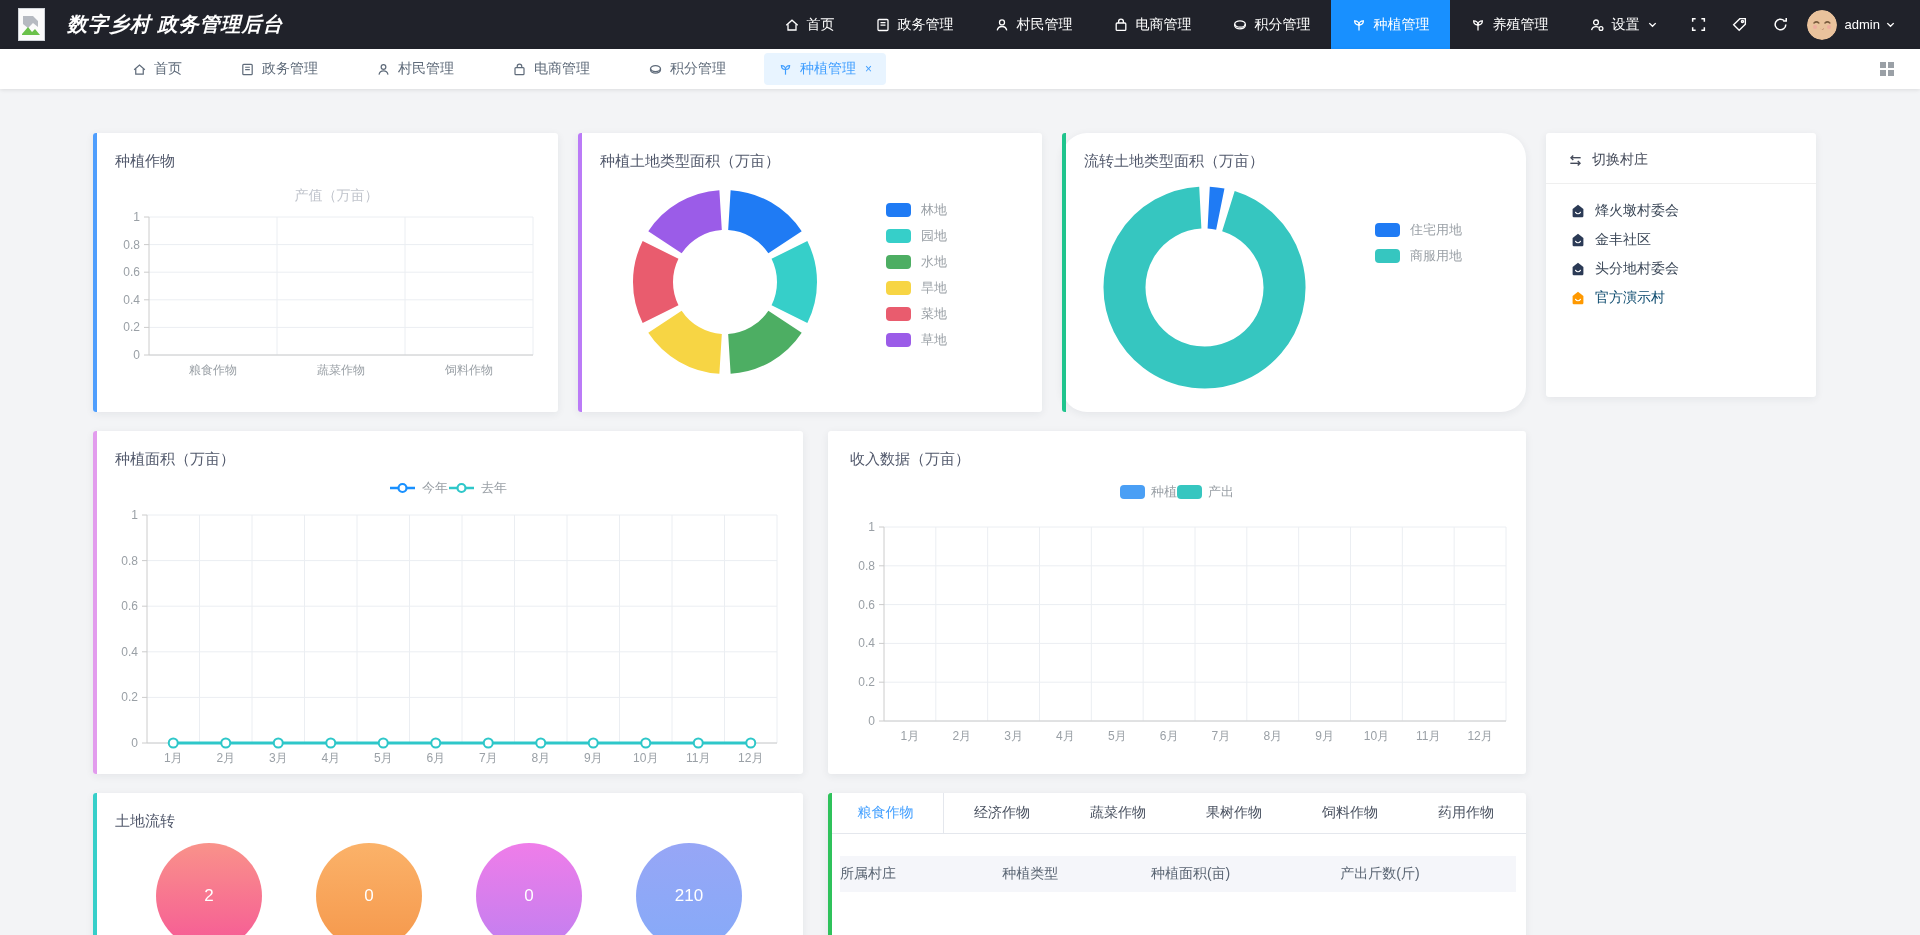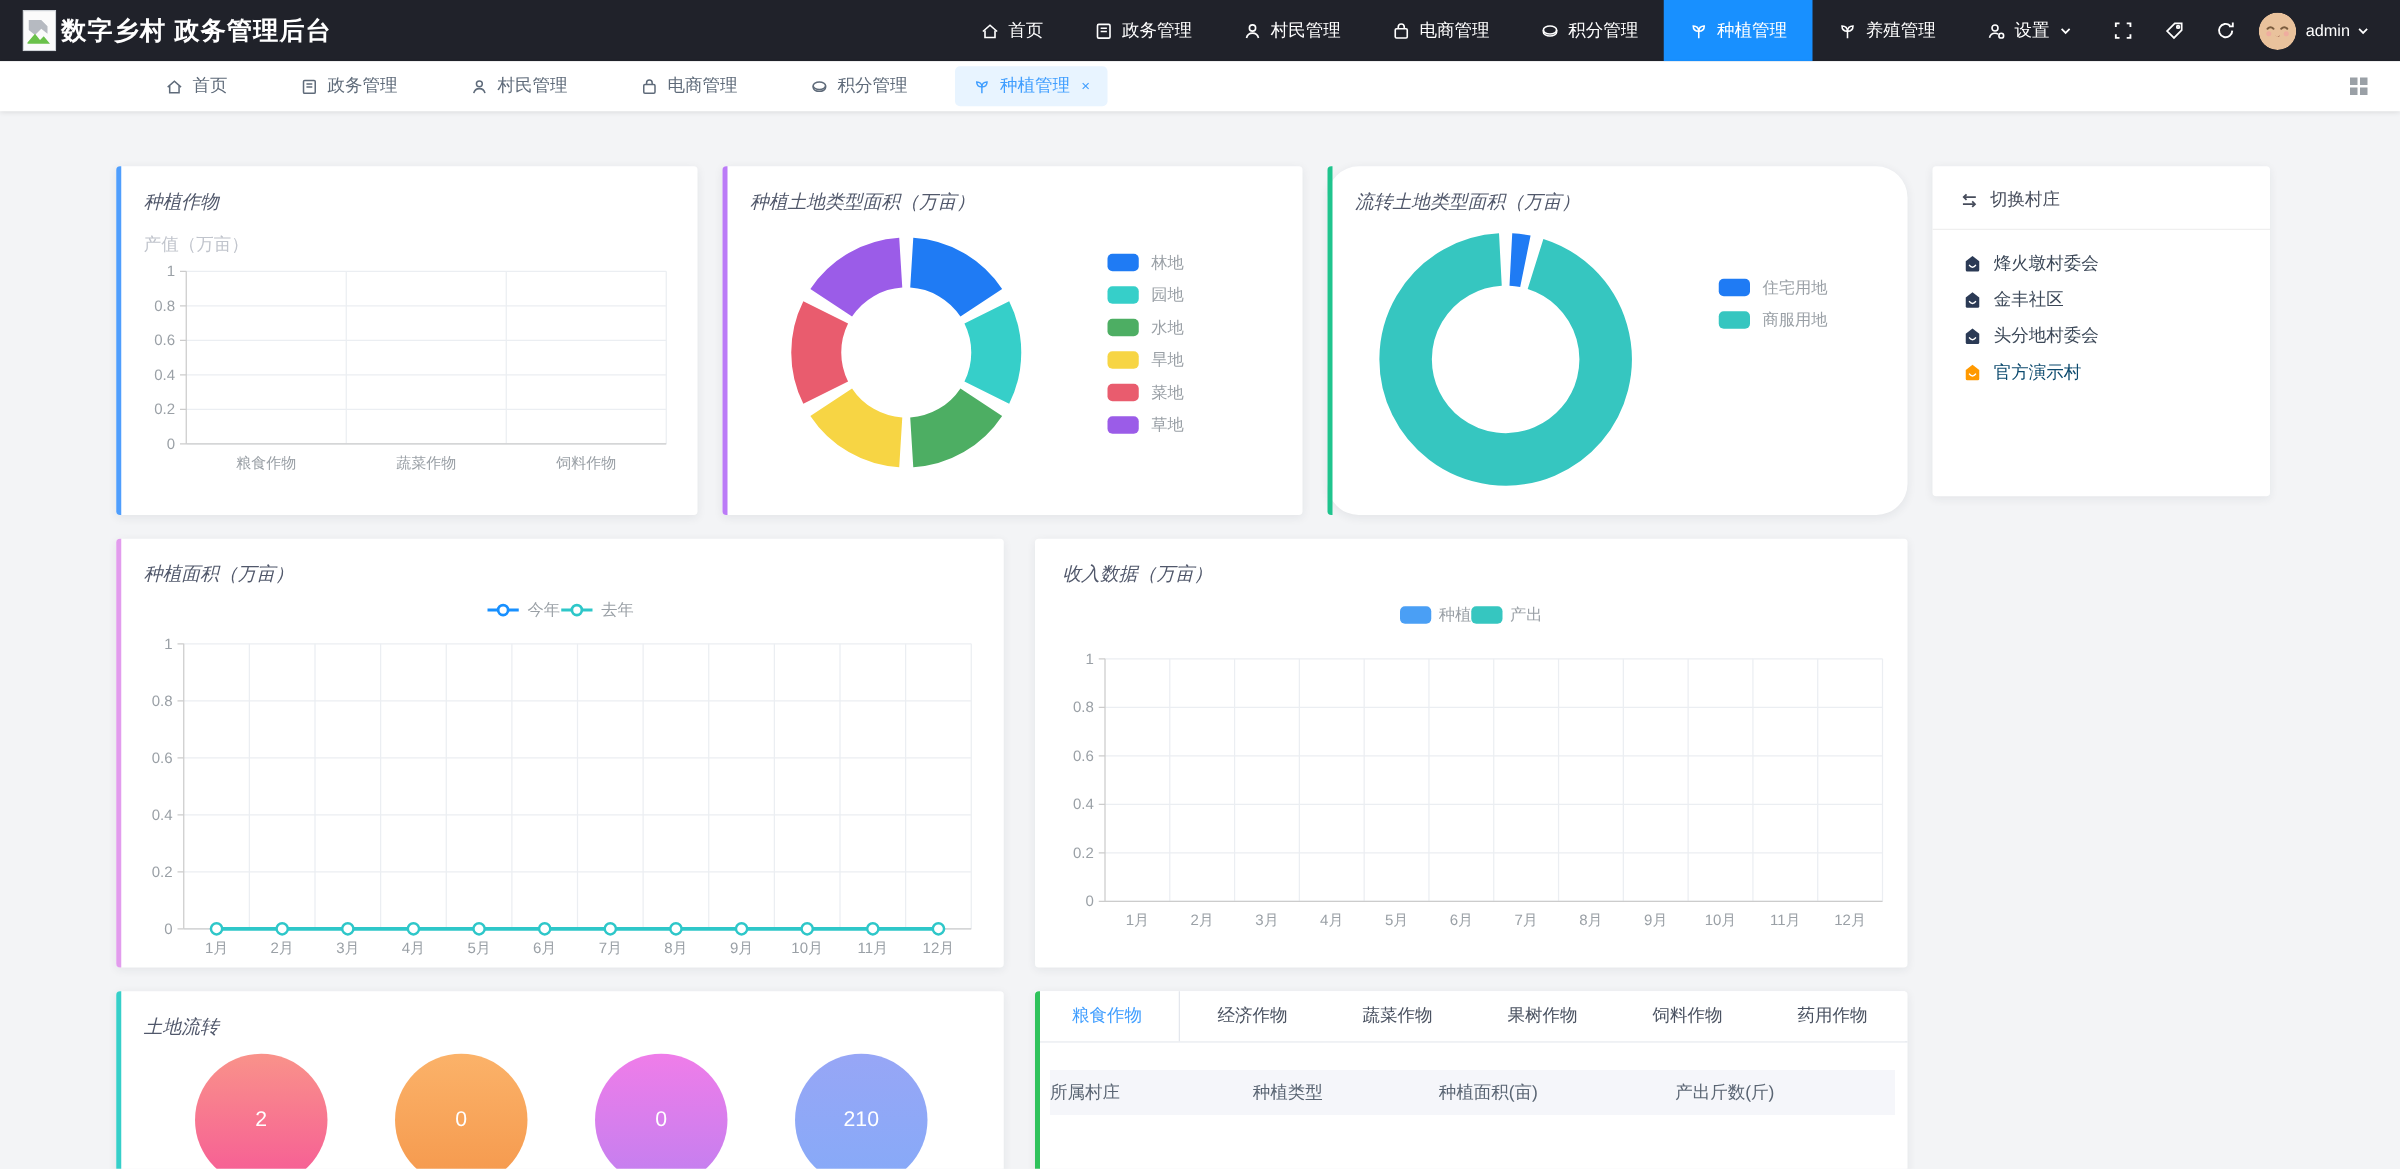--- a/index.html
+++ b/index.html
@@ -2,21 +2,21 @@
 <html><head>
 <meta charset="utf-8">
 <style>
   * { box-sizing: border-box; margin: 0; padding: 0; }
   html,body { width:1920px; height:935px; overflow:hidden; background:#f3f4f6;
     font-family:"Liberation Sans","DejaVu Sans",sans-serif; }
 
   
   .navbar { height:49px; background:#20222a; display:flex; align-items:center; padding:0 10px 0 18px; }
   .logo-box { width:27px; height:33px; flex:0 0 auto; }
-  .app-title { color:#fff; font-size:20px; font-weight:700; margin-left:4px; letter-spacing:1px; white-space:nowrap; }
+  .app-title { color:#fff; font-size:20px; font-weight:700; margin-left:22px; letter-spacing:1px; white-space:nowrap;font-style:italic; }
   .nav-menu { margin-left:auto; display:flex; height:100%; }
   .nav-item { display:flex; align-items:center; gap:7px; padding:0 20px; color:#fff; font-size:14px; cursor:pointer; white-space:nowrap; }
   .nav-item.active { background:#1890ff; }
   .nav-tools { display:flex; align-items:center; height:100%; }
   .tool-btn { padding:0 12px; color:#fff; display:flex; align-items:center; height:100%; cursor:pointer; }
   .icon { display:inline-flex; align-items:center; justify-content:center; }
   .icon svg { width:100%; height:100%; }
   .avatar { width:30px; height:30px; border-radius:50%; overflow:hidden; margin:0 8px 0 6px; flex:0 0 auto; }
   .admin-label { color:#fff; font-size:13px; display:flex; align-items:center; gap:5px; padding-right:14px; cursor:pointer; }
 
@@ -27,32 +27,32 @@
   .tab-close { font-size:12px; margin-left:2px; cursor:pointer; }
   .tab-grid { margin-left:auto; width:18px; height:18px; cursor:pointer; color:#9a9ea3; }
 
   
   .content { padding:44px 0 0 93px; }
   .row { display:flex; }
   .row1 { gap:20px; }
   .row2, .row3 { gap:25px; margin-top:19px; }
   .card { background:#fff; border-radius:3px; box-shadow:0 2px 8px rgba(31,45,61,.07); position:relative; }
   .card .accent { position:absolute; left:0; top:0; bottom:0; width:4px; border-radius:3px 0 0 3px; }
-  .card-title { font-size:15px; color:#51586b; padding:19px 20px 0 22px; font-weight:500;font-style:italic; }
+  .card-title { font-size:15px; color:#51586b; padding:19px 20px 0 22px; font-weight:500; }
 
   .card-a { width:465px; height:279px; }
   .card-b { width:464px; height:279px; }
   .card-c { width:464px; height:279px;border-radius:25px; }
   .card-d { width:270px; height:264px; }
   .card-e { width:710px; height:343px; }
   .card-f { width:698px; height:343px; }
   .card-g { width:710px; height:300px; }
   .card-h { width:698px; height:300px; }
 
-  .ylabel { color:#c0c4cc; font-size:14px; margin:16px 0 0 22px; }
+  .ylabel { color:#c0c4cc; font-size:14px; margin:16px 0 0 22px;text-align:center; }
   .axis-text { fill:#9aa0a6; font-size:12px; font-family:"Liberation Sans",sans-serif; }
 
   .donut-flex { display:flex; }
   .legend-col { display:flex; flex-direction:column; gap:8px; }
   .legend-item { display:flex; align-items:center; gap:10px; font-size:13px; color:#9aa0a6; }
   .legend-swatch { width:25px; height:14px; border-radius:4px; display:inline-block; }
   .legend-center { display:flex; justify-content:center; align-items:center; margin-top:10px; font-size:13px; color:#9aa0a6; }
   .legend-center .legend-item { gap:6px; }
 
   

